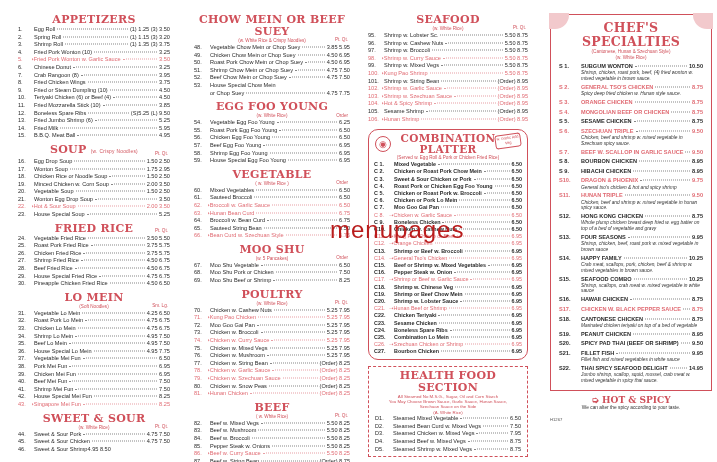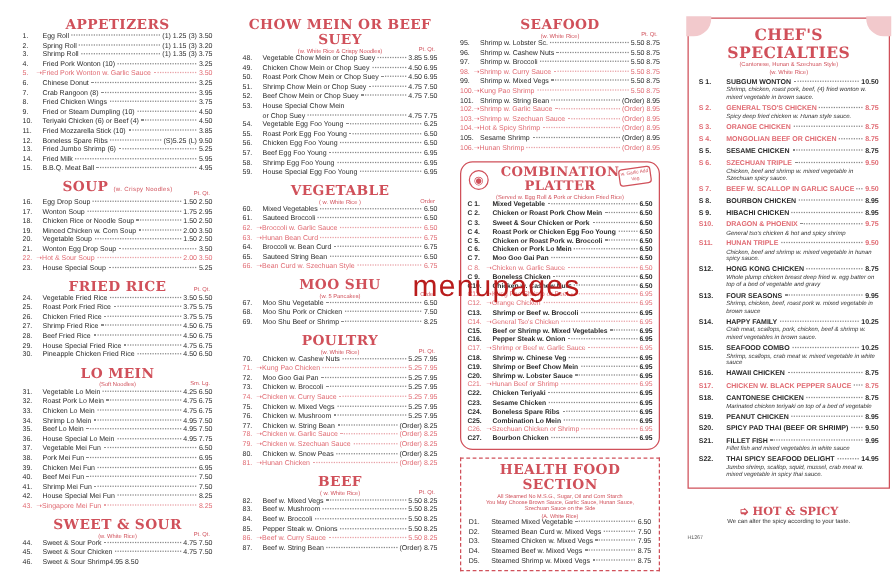--- a/index.html
+++ b/index.html
@@ -37,21 +37,21 @@
   .chef-box:before { left: -2px; border-bottom-right-radius: 14px; }
   .chef-box:after { right: -2px; border-bottom-left-radius: 14px; }
   .chef-box .sec-title { font-size: 12.5px; line-height: 14px; }
   .chef-box .sub { text-align: center; color: #d0505a; font-size: 4.6px; line-height: 5.8px; }
   .chef-item { margin-top: 2.4px; }
   .chef-item .item { font-weight: bold; font-size: 5.6px; line-height: 7.2px; }
   .chef-item .item .num { width: 22px; }
   .chef-item .desc { padding-left: 22px; font-style: italic; font-size: 4.8px; line-height: 5.6px; color: #333; }
   .chef-item.hot .item { color: #e06a72; }
   .chef-item.hot .desc { color: #333; }
-  .hot-spicy { text-align: center; margin-top: 16px; }
+  .hot-spicy { text-align: center; margin-top: 6px; }
   .hot-spicy .title { font-family: "DejaVu Serif", serif; font-weight: bold; color: #d0505a; font-size: 9px; }
   .hot-spicy .note { font-size: 4.8px; color: #333; }
   .code { font-size: 4.2px; color: #555; margin-top: 4px; }
   .watermark { position: absolute; left: 330px; top: 216px; color: #b91c1c; font-size: 24px; letter-spacing: 1px; }
 </style>
 </head>
 <body>
 
 <div class="col c1">
   <div class="sec-head">
@@ -416,20 +416,25 @@
         <span class="price"></span>
       </div>
       <div class="item">
         <span class="num"></span>
         <span class="name">or Chop Suey</span>
         <span class="dots"></span>
         <span class="price">4.75  7.75</span>
       </div>
     </div>
 
+  <div class="sec-head">
+    <div class="sec-title">EGG FOO YOUNG</div>
+    <div class="sub">(w. White Rice)</div>
+    <div class="cols">Order</div>
+  </div>
   <div>
       <div class="item">
         <span class="num">54.</span>
         <span class="name">Vegetable Egg Foo Young</span>
         <span class="dots"></span>
         <span class="price">6.25</span>
       </div>
       <div class="item">
         <span class="num">55.</span>
         <span class="name">Roast Pork Egg Foo Young</span>

